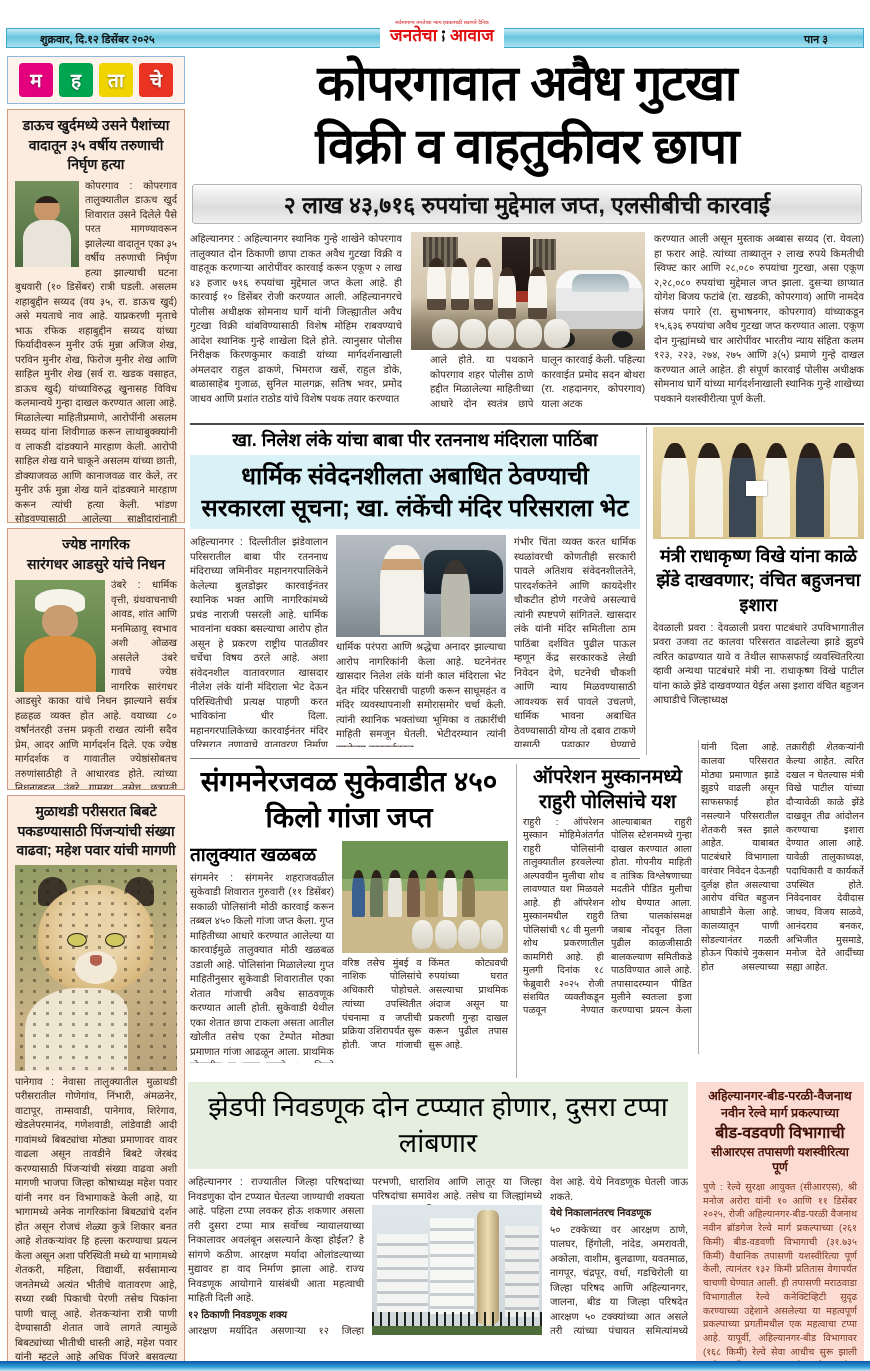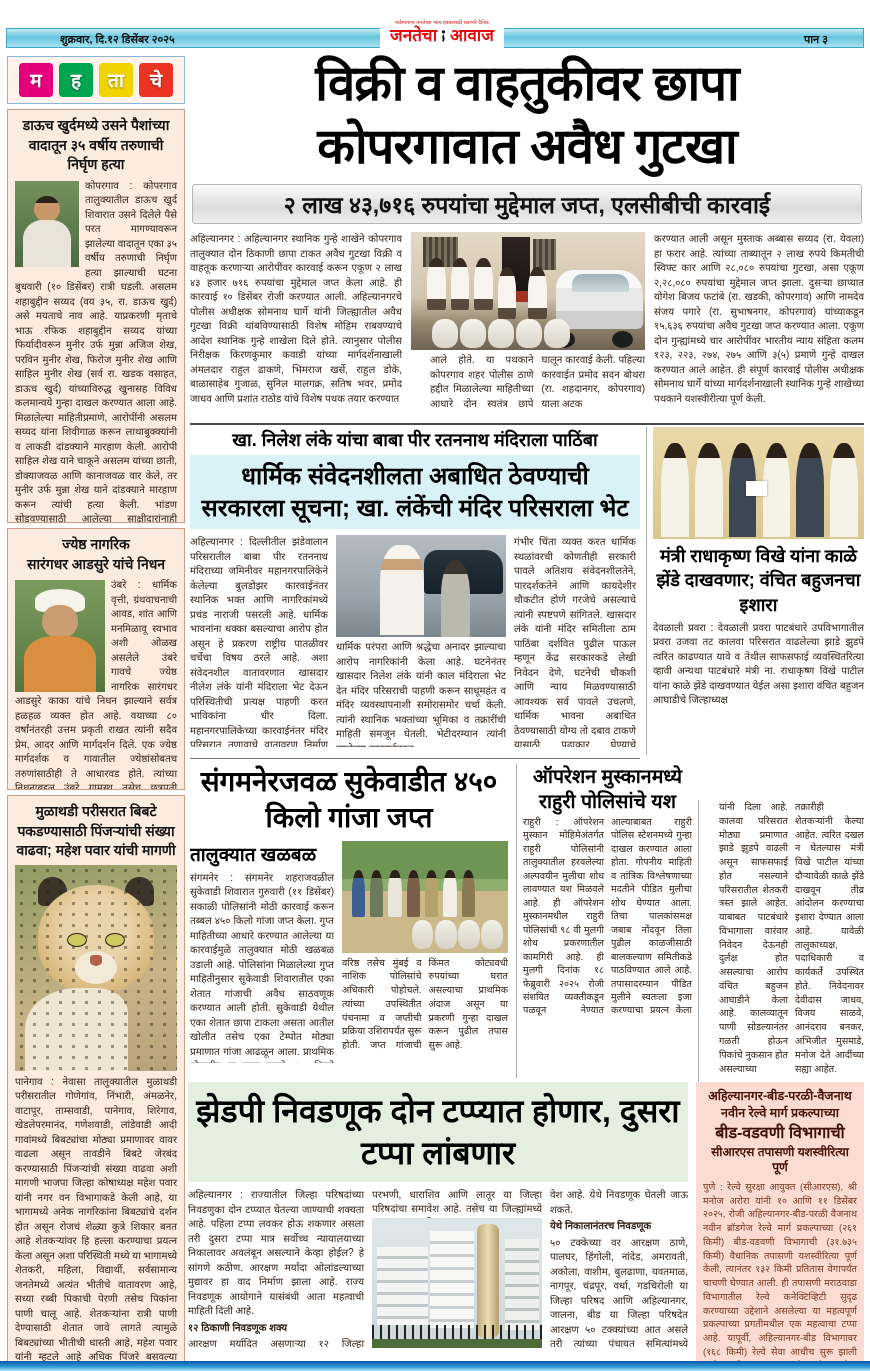--- a/index.html
+++ b/index.html
@@ -3,21 +3,21 @@
 <meta charset="utf-8">
 <style>
   html,body{margin:0;padding:0;}
   body{width:870px;height:1371px;background:#fff;font-family:"Liberation Sans",sans-serif;color:#2e2218;}
   .page{position:relative;width:870px;height:1371px;background:#fff;overflow:hidden;}
 
   
   .topbar{position:absolute;left:6px;top:28px;width:856px;height:18px;
     background:linear-gradient(180deg,#c3ebf6 0%,#67c5de 45%,#a8e1f0 100%);
     border:1px solid #3fa7c6;}
-  .date{position:absolute;left:60px;top:31px;font-size:11px;font-weight:bold;color:#111;}
+  .date{position:absolute;left:40px;top:31px;font-size:11px;font-weight:bold;color:#111;}
   .pageno{position:absolute;right:42px;top:31px;font-size:11px;font-weight:bold;color:#111;}
   .masthead{position:absolute;left:381px;top:19px;width:122px;height:34px;background:#fff;
     text-align:center;box-shadow:0 0 0 1px #fff;}
   .tagline{font-size:5px;color:#cc1111;line-height:1.4;white-space:nowrap;overflow:hidden;}
   .mast-title{display:flex;justify-content:center;align-items:center;gap:2px;
     font-size:17px;font-weight:900;color:#e01010;line-height:1.15;}
   .mast-logo{width:9px;height:14px;}
 
   
   .sidebar{position:absolute;left:7px;top:56px;width:178px;height:1308px;}
@@ -112,22 +112,22 @@
   .temple-under{flex:1;margin-top:3px;overflow:hidden;}
 
   .vikhe-top{position:absolute;top:375px;left:456px;width:218px;height:328px;border-left:1px solid #aaa;
     padding-left:6px;box-sizing:border-box;overflow:hidden;}
   .photo-vikhe{height:112px;background:linear-gradient(180deg,#ead9a9,#dcc68f);}
   .pv-fig{position:absolute;top:14%;width:13%;height:84%;border-radius:45% 45% 0 0;}
   .pv-light{background:linear-gradient(180deg,#2c2118 0 16%,#f5f2e8 16%);}
   .pv-dark{background:linear-gradient(180deg,#2c2118 0 16%,#3c4754 16%);}
   .pv-paper{position:absolute;left:44%;top:48%;width:10%;height:14%;background:#fff;box-shadow:0 0 2px #0006;}
   .vikhe-head{font-size:18px;font-weight:900;text-align:center;line-height:1.35;margin:5px 0 4px;color:#000;}
-  .vikhe-cont{position:absolute;top:748px;left:508px;width:166px;height:314px;border-left:1px solid #aaa;
-    padding-left:20px;box-sizing:border-box;column-count:2;column-gap:7px;font-size:9.5px;
+  .vikhe-cont{position:absolute;top:688px;left:508px;width:166px;height:314px;border-left:1px solid #aaa;
+    padding-left:2px;box-sizing:border-box;column-count:2;column-gap:7px;font-size:9.5px;
     line-height:1.45;text-align:justify;color:#33231a;overflow:hidden;}
 
   .ganja{position:absolute;top:712px;left:0;width:318px;height:314px;overflow:hidden;}
   .ganja-head{font-size:28px;font-weight:900;text-align:center;line-height:1.28;color:#000;}
   .ganja-row{display:flex;gap:8px;margin-top:5px;height:222px;overflow:hidden;}
   .gw1{width:144px;overflow:hidden;}
   .ganja-sub{font-size:19px;font-weight:800;margin:0 0 4px;color:#000;}
   .gw2{width:166px;display:flex;flex-direction:column;}
   .photo-ganja{height:112px;background:linear-gradient(180deg,#6f9554 0 34%,#8fae6d 34% 45%,#cbb98c 45%);}
   .pg-p{position:absolute;top:26%;width:8%;height:42%;border-radius:45% 45% 8% 8%;}
@@ -136,21 +136,21 @@
   .ganja-under{flex:1;column-count:2;column-gap:7px;margin-top:3px;font-size:9.5px;overflow:hidden;}
 
   .muskan{position:absolute;top:712px;left:326px;width:176px;height:314px;border-left:1px solid #aaa;
     padding-left:6px;box-sizing:border-box;overflow:hidden;}
   .muskan-head{font-size:19.5px;font-weight:900;text-align:center;line-height:1.3;color:#000;}
   .muskan-sub{background:#fbd9cb;text-align:center;font-size:14.5px;font-weight:800;padding:3px 0;margin:5px 0;color:#201008;}
   .muskan-body{column-count:2;column-gap:7px;font-size:9.5px;line-height:1.42;text-align:justify;
     color:#33231a;height:214px;overflow:hidden;}
 
   .zp{position:absolute;top:1030px;left:-2px;width:500px;height:282px;overflow:hidden;}
-  .zp-head{background:#e4efe0;text-align:center;font-size:32px;font-weight:700;line-height:1.32;
+  .zp-head{background:#e4efe0;text-align:center;font-size:27px;font-weight:400;line-height:1.32;
     padding:8px 4px;color:#000;}
   .zp-body{display:flex;gap:8px;margin-top:6px;height:160px;overflow:hidden;}
   .zw1{width:176px;} .zw2{width:170px;display:flex;flex-direction:column;} .zw3{width:138px;}
   .zp-bold{font-weight:800;margin:2px 0;}
   .zp-midtext{font-size:10px;line-height:1.4;height:30px;overflow:hidden;}
   .photo-building{flex:1;background:linear-gradient(180deg,#dfe6e9 0 10%,#cdd6da 100%);}
   .pb-blockA{position:absolute;left:3%;top:22%;width:30%;height:60%;
     background:repeating-linear-gradient(180deg,#f4f4f2 0 9px,#c2c8cc 9px 12px);}
   .pb-blockB{position:absolute;left:34%;top:10%;width:26%;height:74%;
     background:repeating-linear-gradient(180deg,#f7f7f5 0 10px,#c8cdd1 10px 13px);}
@@ -239,22 +239,22 @@
         <div class="lp-muzzle"></div>
         <div class="lp-nose"></div>
       </div>
       <div class="side-body">पानेगाव : नेवासा तालुक्यातील मुळाथडी परीसरातील गोणेगांव, निंभारी, अंमळनेर, वाटापूर, ताम्सवाडी, पानेगाव, शिरेगाव, खेडलेपरमानंद, गणेशवाडी, लांडेवाडी आदी गावांमध्ये बिबट्यांचा मोठ्या प्रमाणावर वावर वाढला असून तावडीने बिबटे जेरबंद करण्यासाठी पिंजऱ्यांची संख्या वाढवा अशी मागणी भाजपा जिल्हा कोषाध्यक्ष महेश पवार यांनी नगर वन विभागाकडे केली आहे, या भागामध्ये अनेक नागरिकांना बिबट्यांचे दर्शन होत असून रोजचं शेळ्या कुत्रे शिकार बनत आहे शेतकऱ्यांवर हि हल्ला करण्याचा प्रयत्न केला असून अशा परिस्थिती मध्ये या भागामध्ये शेतकरी, महिला, विद्यार्थी, सर्वसामान्य जनतेमध्ये अत्यंत भीतीचे वातावरण आहे, सध्या रब्बी पिकाची पेरणी तसेच पिकांना पाणी चालू आहे. शेतकऱ्यांना रात्री पाणी देण्यासाठी शेतात जावे लागते त्यामुळे बिबट्यांच्या भीतीची धास्ती आहे, महेश पवार यांनी म्हटले आहे अधिक पिंजरे बसवल्या शिवाय बिबटे पकडले जाणार नाही, या प्रश्नाबाबत वन विभाग अधिकारी यांच्याशी शेतकऱ्यांनी संपर्क साधला असता उडवा उडवीचे उत्तर मिळत आहे, अधिकारी निष्काळजीपणा करत असल्याची नागरिकांची तक्रार असून लवकरच पालकमंत्री मा. राधाकृष्ण विखे पाटील आमदार विठ्ठलराव लंघे यांना भेटून वन अधिकारी कर्मचारी यांचा निष्काळजीपणा वऱ्हाट्यावर आणणार असल्याचे पवार यांनी सांगितले.</div>
     </div>
   </div>
 
   <div class="main">
 
     <div class="lead-h1">
+      <span>कोपरगावात अवैध गुटखा</span>
       <span>विक्री व वाहतुकीवर छापा</span>
-      <span>कोपरगावात अवैध गुटखा</span>
     </div>
     <div class="lead-sub">२ लाख ४३,७१६ रुपयांचा मुद्देमाल जप्त, एलसीबीची कारवाई</div>
 
     <div class="lead-body">
       <div class="bodytext lw1">अहिल्यानगर : अहिल्यानगर स्थानिक गुन्हे शाखेने कोपरगाव तालुक्यात दोन ठिकाणी छापा टाकत अवैध गुटखा विक्री व वाहतूक करणाऱ्या आरोपींवर कारवाई करून एकूण २ लाख ४३ हजार ७१६ रुपयांचा मुद्देमाल जप्त केला आहे. ही कारवाई १० डिसेंबर रोजी करण्यात आली. अहिल्यानगरचे पोलीस अधीक्षक सोमनाथ घार्गे यांनी जिल्ह्यातील अवैध गुटखा विक्री थांबविण्यासाठी विशेष मोहिम राबवण्याचे आदेश स्थानिक गुन्हे शाखेला दिले होते. त्यानुसार पोलीस निरीक्षक किरणकुमार कवाडी यांच्या मार्गदर्शनाखाली अंमलदार राहुल ढाकणे, भिमराज खर्से, राहुल डोके, बाळासाहेब गुजाळ, सुनिल मालगक्र, सतिष भवर, प्रमोद जाधव आणि प्रशांत राठोड यांचे विशेष पथक तयार करण्यात</div>
       <div class="lw2">
         <div class="photo photo-lead">
           <div class="pl-win" style="left:5%;"></div>
           <div class="pl-win" style="right:38%;top:6%;width:10%;"></div>
           <div class="pl-door"></div>

